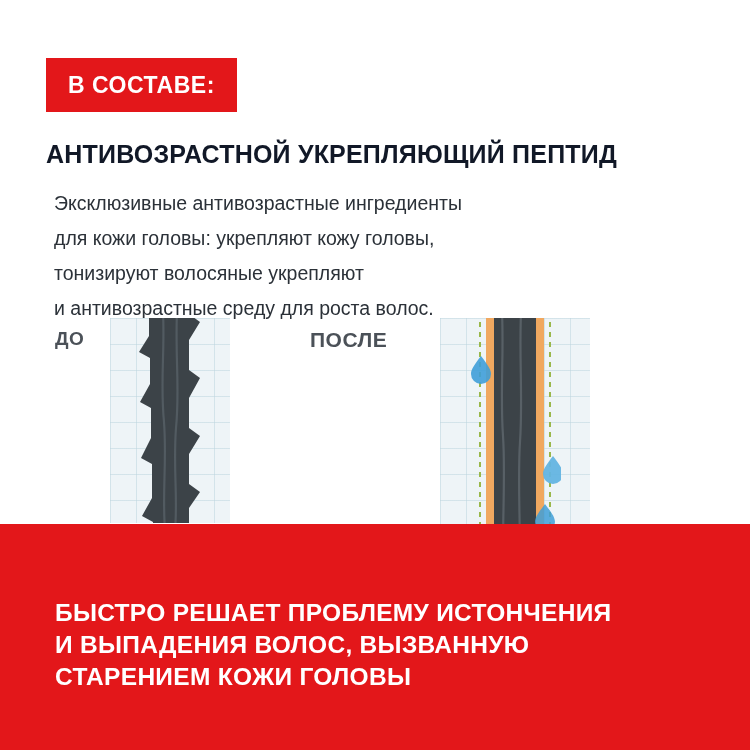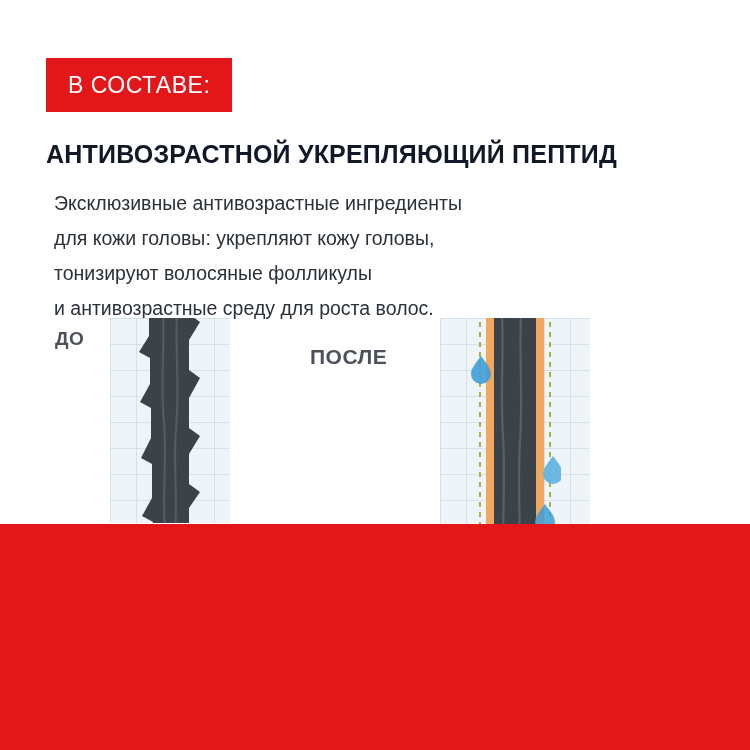--- a/index.html
+++ b/index.html
@@ -22,21 +22,21 @@
   }
 
   
   .badge {
     position: absolute;
     left: 46px;
     top: 58px;
     background: #e3171a;
     color: #ffffff;
     font-size: 23px;
-    font-weight: normal;
+    font-weight: bold;
     letter-spacing: 0.5px;
     padding: 16px 22px 15px 22px;
     line-height: 1;
   }
 
   
   .headline {
     position: absolute;
     left: 46px;
     top: 140px;
@@ -72,21 +72,20 @@
     letter-spacing: 0.5px;
   }
   .label-after {
     position: absolute;
     left: 310px;
     top: 328px;
     font-size: 21px;
     font-weight: bold;
     color: #4b5158;
     letter-spacing: 0.5px;
-    margin-top: 17px;
   }
 
   
   .panel {
     position: absolute;
     overflow: hidden;
   }
   .panel-before {
     left: 110px;
     top: 318px;
@@ -155,21 +154,21 @@
 
 <div class="page">
 
   <div class="badge">В СОСТАВЕ:</div>
 
   <div class="headline">АНТИВОЗРАСТНОЙ УКРЕПЛЯЮЩИЙ ПЕПТИД</div>
 
   <div class="bodycopy">
     <p>Эксклюзивные антивозрастные ингредиенты</p>
     <p>для кожи головы: укрепляют кожу головы,</p>
-    <p>тонизируют волосяные фолликулы</p>
+    <p>тонизируют волосяные укрепляют</p>
     <p>и антивозрастные среду для роста волос.</p>
   </div>
 
   <div class="label-before">ДО</div>
   <div class="label-after">ПОСЛЕ</div>
 
   <div class="panel panel-before">
     <div class="grid-lines"></div>
     <svg class="hair-before" viewBox="0 0 62 218">
       <path d="M10 0
@@ -203,14 +202,19 @@
       <path d="M52 0 C50 48 54 86 51 130 C48 176 53 228 50 282" stroke="#5f686e" stroke-width="2.2" fill="none" opacity="0.8"></path>
 
       <path d="M8 44 C14 52 18 57 18 62 a10 10 0 0 1 -20 0 c0 -5 4 -10 10 -18 Z" fill="#3f9fd8" opacity="0.9" transform="translate(4,0)"></path>
       <path d="M8 44 C14 52 18 57 18 62 a10 10 0 0 1 -20 0 c0 -5 4 -10 10 -18 Z" fill="#63b4e2" opacity="0.95" transform="translate(76,100)"></path>
       <path d="M8 44 C14 52 18 57 18 62 a10 10 0 0 1 -20 0 c0 -5 4 -10 10 -18 Z" fill="#3f9fd8" opacity="0.85" transform="translate(68,148)"></path>
       <path d="M8 44 C14 52 18 57 18 62 a10 10 0 0 1 -20 0 c0 -5 4 -10 10 -18 Z" fill="#63b4e2" opacity="0.9" transform="translate(6,178)"></path>
     </svg>
   </div>
 
   <div class="bottom-red"></div>
+  <div class="bottom-text">
+    <div>БЫСТРО РЕШАЕТ ПРОБЛЕМУ ИСТОНЧЕНИЯ</div>
+    <div>И ВЫПАДЕНИЯ ВОЛОС, ВЫЗВАННУЮ</div>
+    <div>СТАРЕНИЕМ КОЖИ ГОЛОВЫ</div>
+  </div>
 
 </div>
 
 </body></html>

